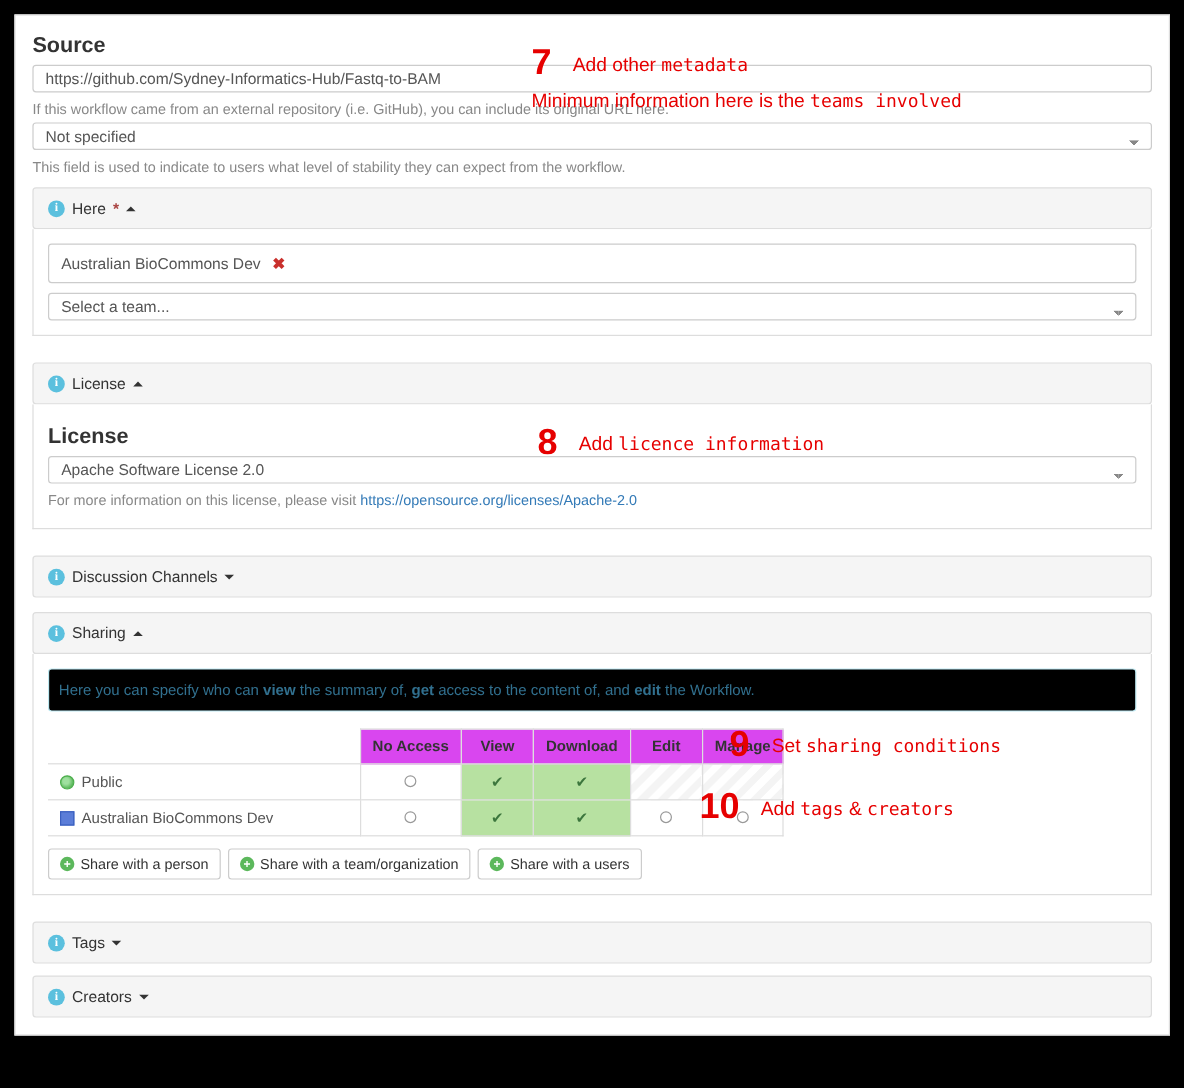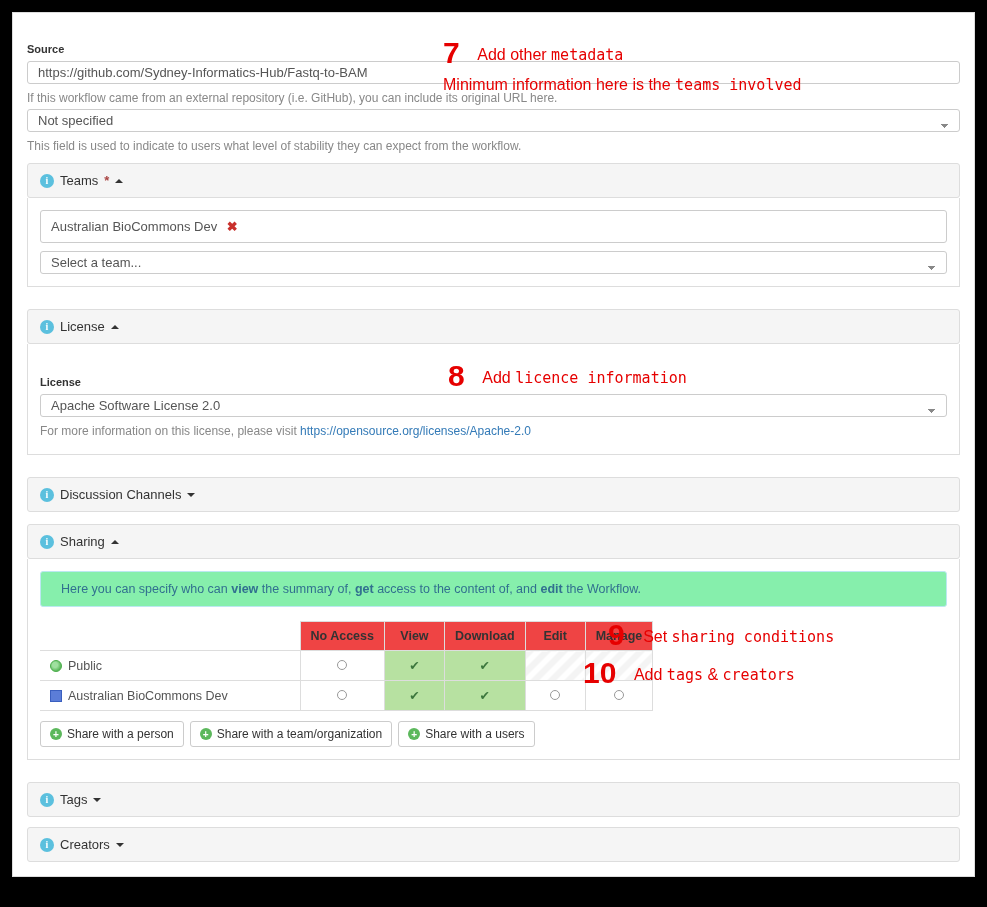--- a/index.html
+++ b/index.html
@@ -14,22 +14,22 @@
     background: #fff;
     border: 1px solid #ddd;
     margin-bottom: 18px;
     padding: 10px 14px 14px 14px;
     position: relative;
   }
   label.field-label {
     display: block;
     font-weight: 700;
     color: #333;
-    margin: 20px 0 6px 0;
-    font-size: 11px;
+    margin: 4px 0 6px 0;
+    font-size: 18px;
   }
   .text-input, .select-input {
     width: 100%;
     padding: 3px 10px;
     border: 1px solid #ccc;
     border-radius: 3px;
     font-size: 13px;
     color: #555;
     background: #fff;
   }
@@ -93,42 +93,42 @@
     padding: 8px 10px;
     margin-bottom: 8px;
     color: #555;
   }
   .chip-row .remove-x {
     color: #c9302c;
     margin-left: 6px;
     font-weight: 700;
   }
   .infobox {
-    background: #86efac;
+    background: #000000;
     border: 1px solid #bce8f1;
     color: #31708f;
-    padding: 10px 20px;
+    padding: 10px 8px;
     border-radius: 3px;
     margin-bottom: 14px;
     font-size: 12.5px;
   }
   .infobox b { color: #31708f; }
   table.perm {
     border-collapse: collapse;
     margin: 0 0 10px 0;
   }
   table.perm th, table.perm td {
     border: 1px solid #ddd;
     padding: 7px 10px;
     text-align: center;
     font-size: 12.5px;
     color: #555;
     min-width: 60px;
   }
-  table.perm th { background: #ef4444; font-weight: 700; color: #333; }
+  table.perm th { background: #d946ef; font-weight: 700; color: #333; }
   table.perm td.label-cell {
     text-align: left;
     padding-left: 10px;
     min-width: 260px;
     border-left: none;
   }
   table.perm th.label-head { border: none; background: transparent; }
   .perm .green { background: #b7e1a1; color: #3c763d; }
   .perm .hatched {
     background: repeating-linear-gradient(135deg, #f4f4f4 0 6px, #fff 6px 12px);
@@ -221,21 +221,21 @@
 
   
   <select class="select-input">
     <option>Not specified</option>
   </select>
   <p class="help-text">This field is used to indicate to users what level of stability they can expect from the workflow.</p>
 
   
   <div class="section-bar">
     <span class="info-icon">i</span>
-    <span>Teams</span>
+    <span>Here</span>
     <span class="req">*</span>
     <span class="caret-up"></span>
   </div>
   <div class="expanded-body">
     <div class="chip-row">
       <span>Australian BioCommons Dev</span>
       <span class="remove-x">✖</span>
     </div>
     <select class="select-input">
       <option>Select a team...</option>

